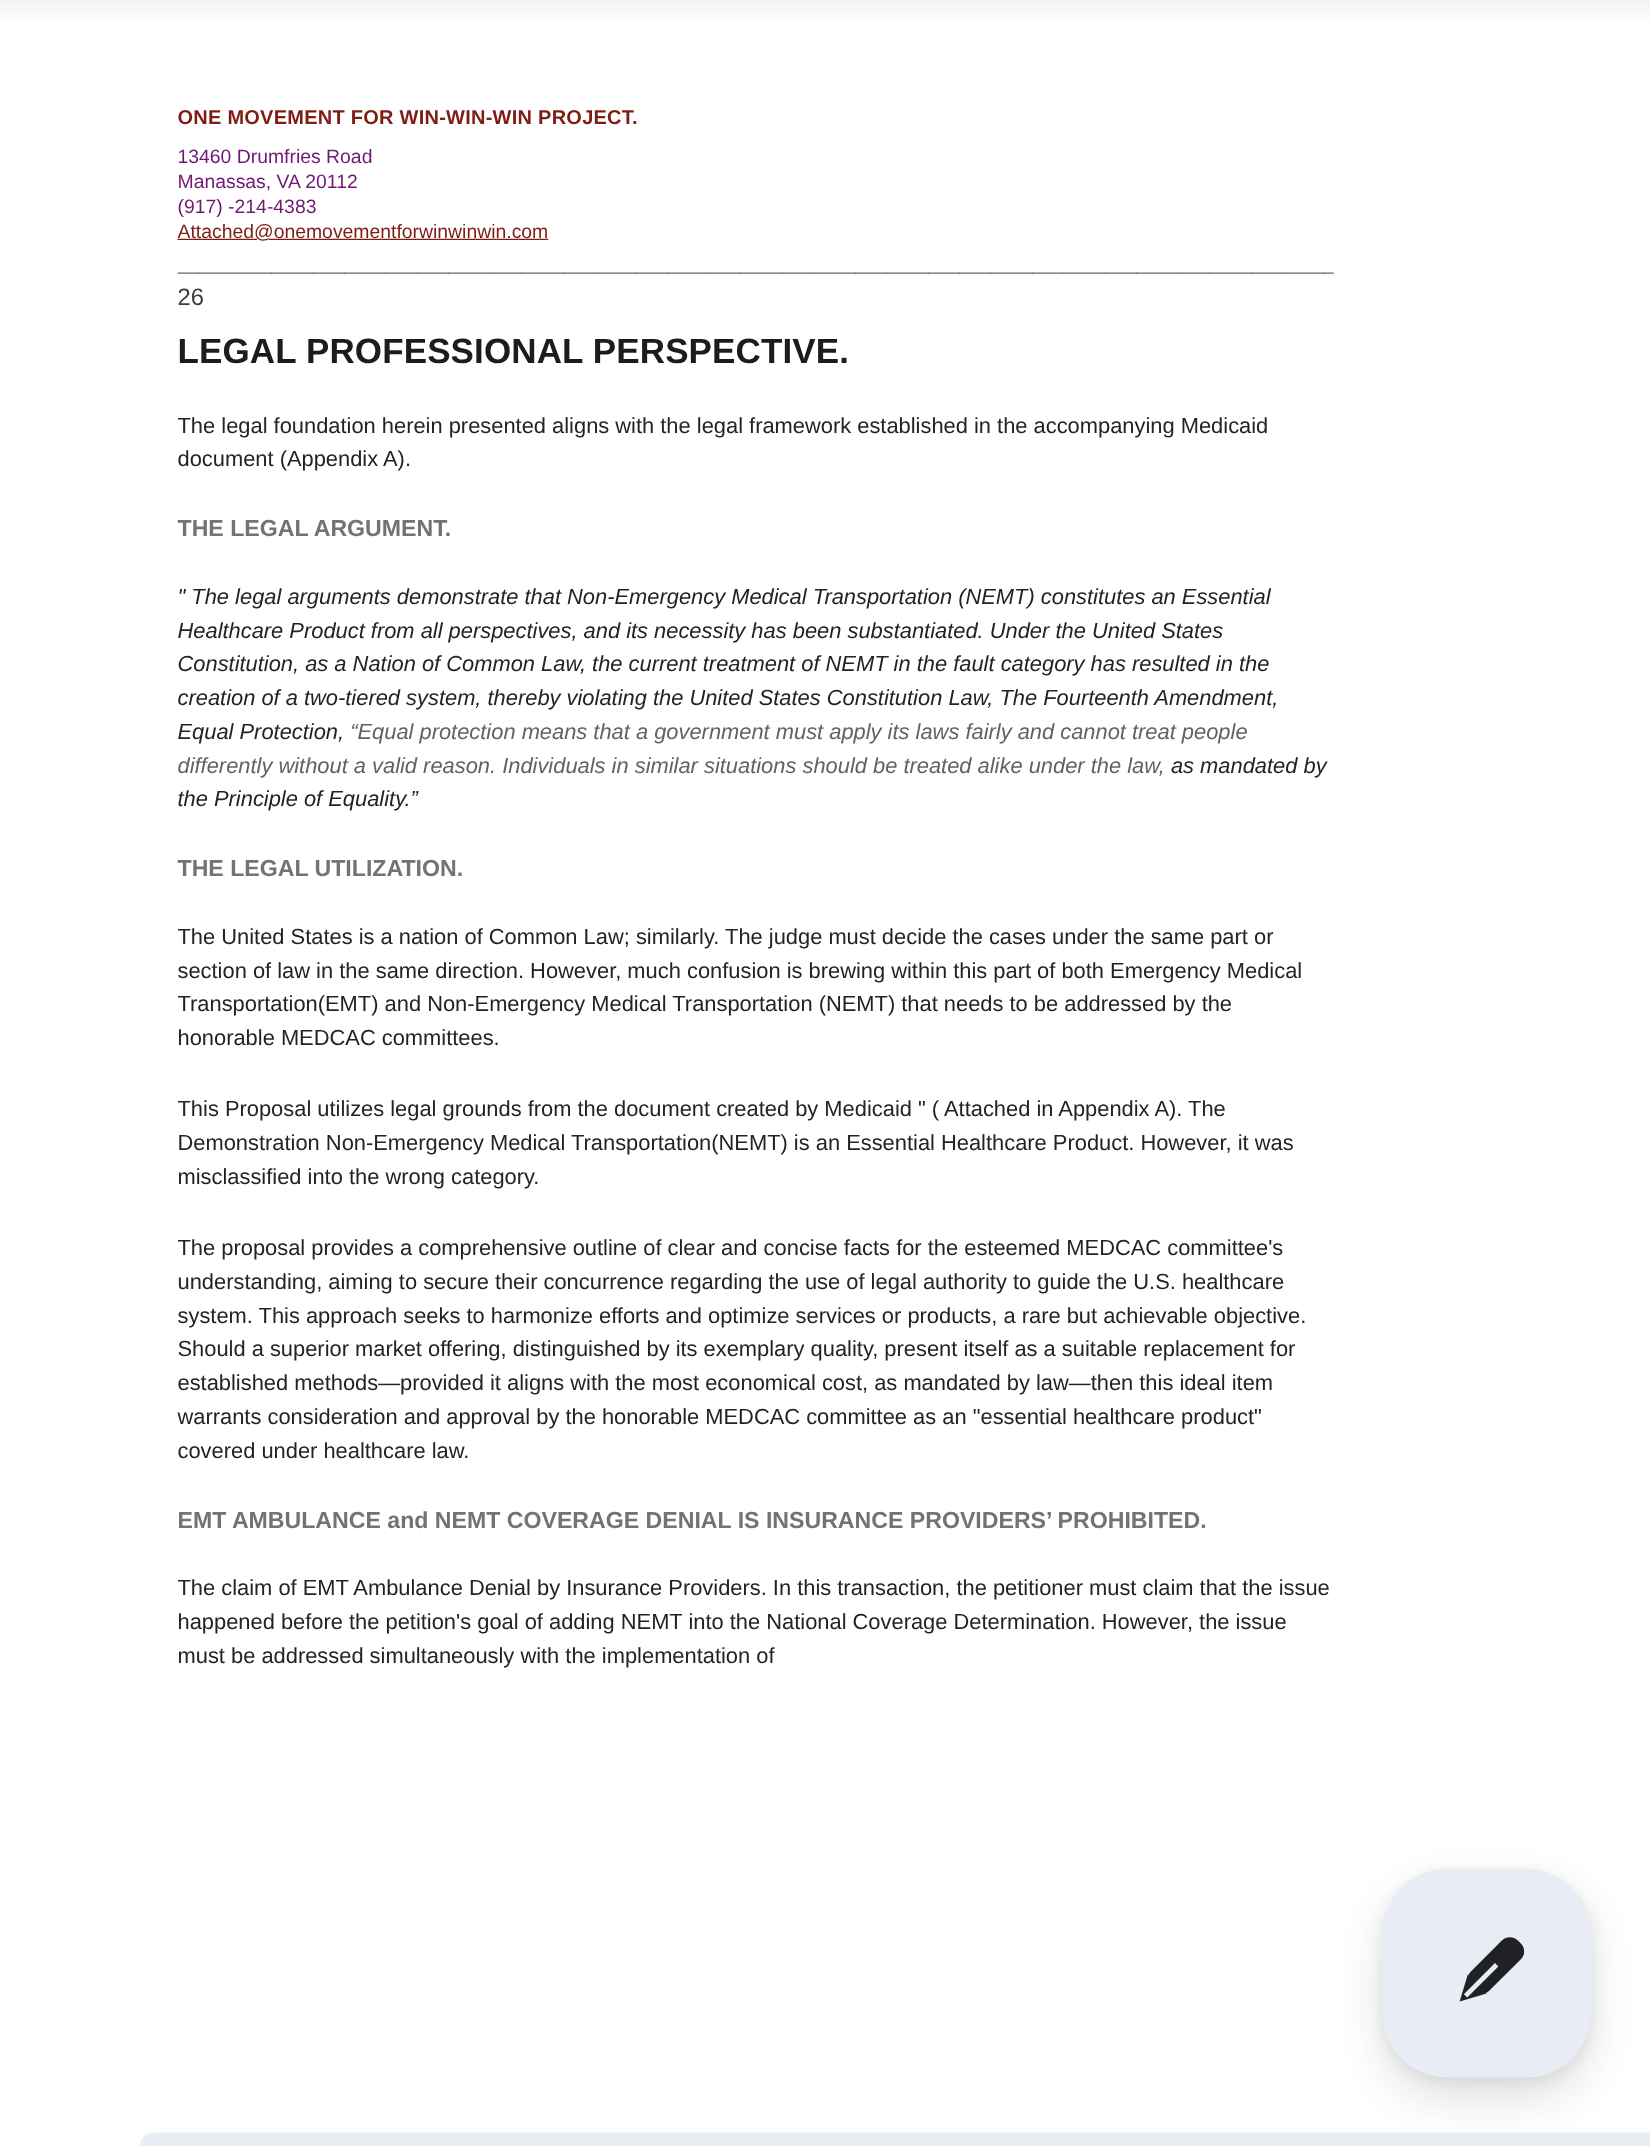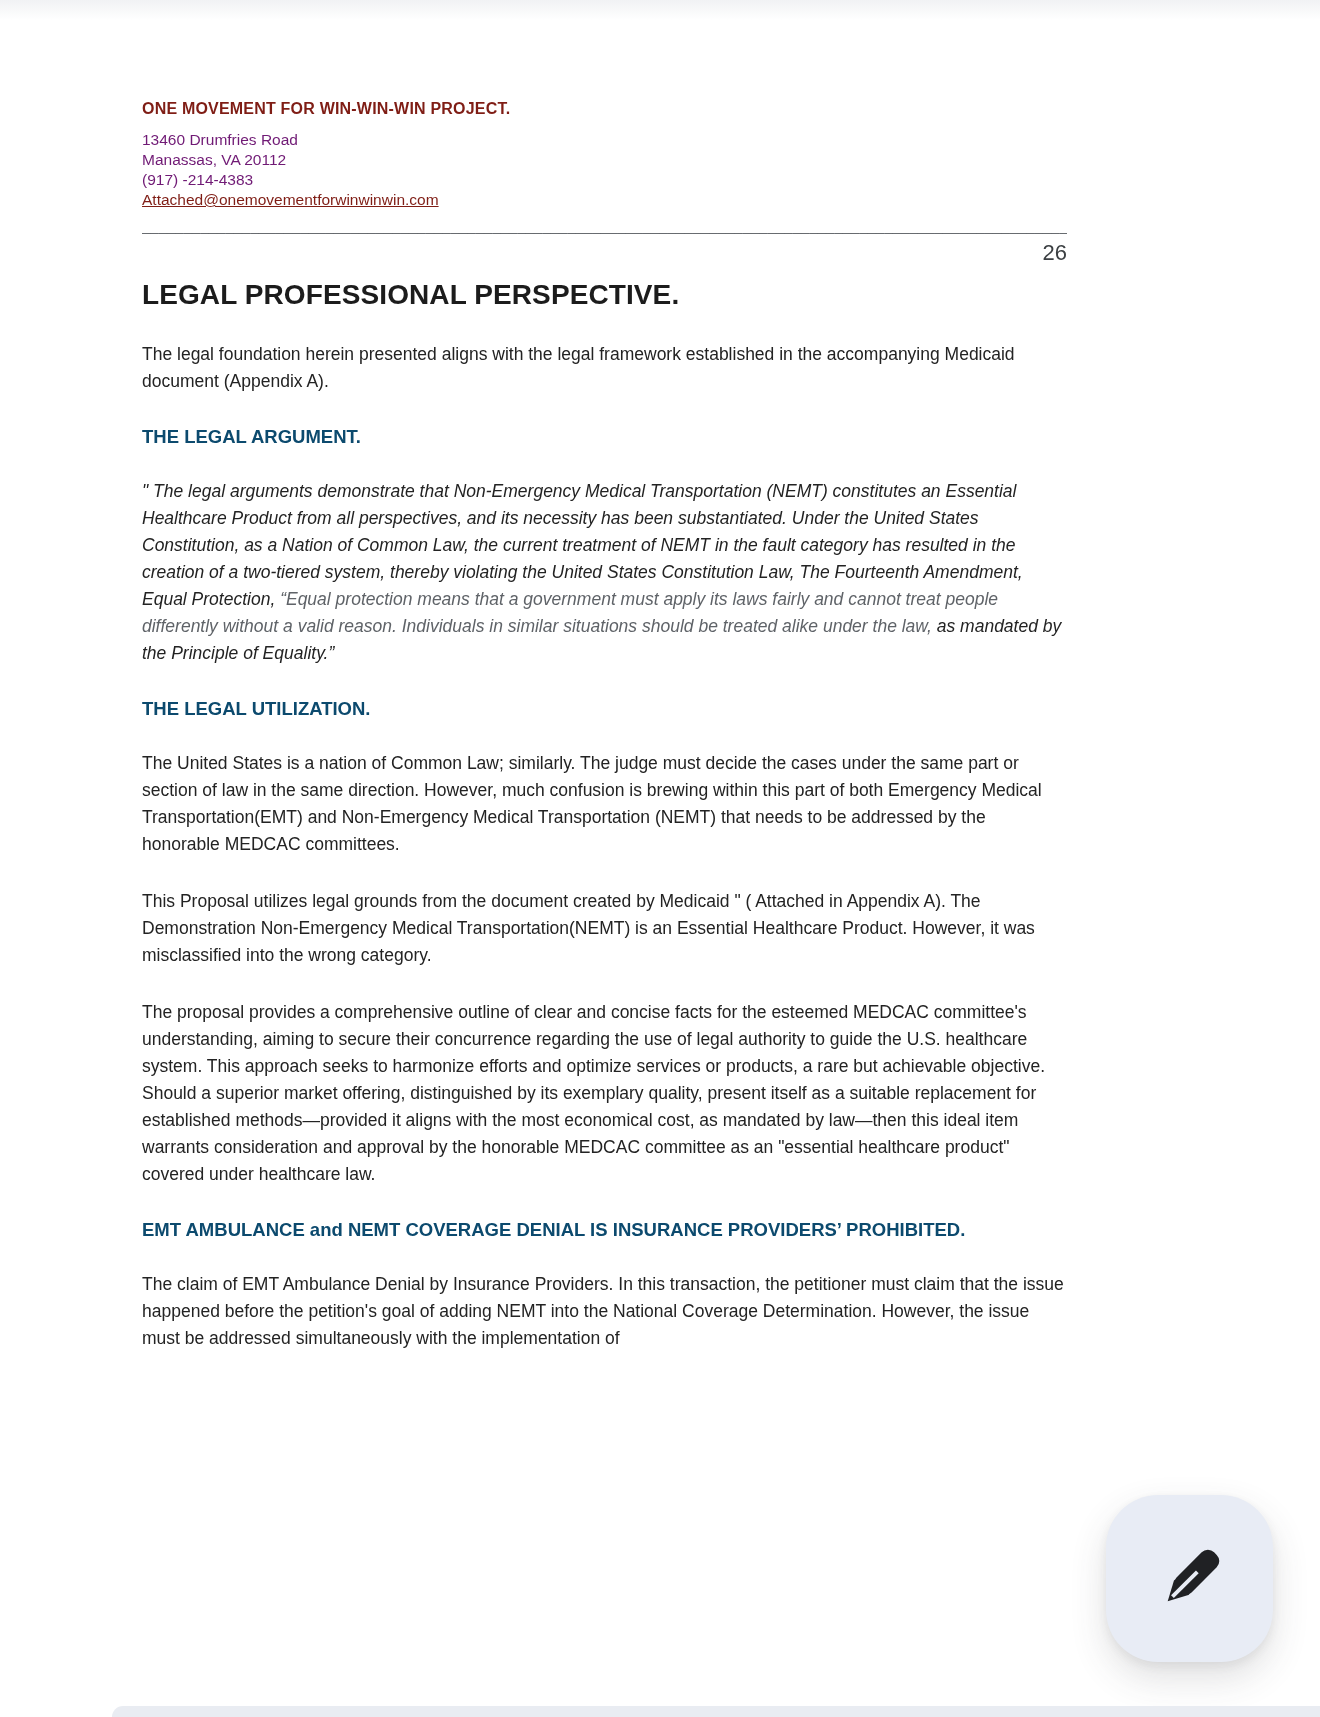--- a/index.html
+++ b/index.html
@@ -7,37 +7,37 @@
     position:relative; width:1320px; height:1717px; margin:0 auto;
     background:#ffffff; overflow:hidden;
     font-family:"Liberation Sans", sans-serif;
     -webkit-font-smoothing:antialiased;
   }
   .top-fade {
     position:absolute; top:0; left:0; right:0; height:20px;
     background:linear-gradient(#f1f2f4, rgba(255,255,255,0));
     pointer-events:none;
   }
-  .content { position:absolute; left:142px; top:100px; width:925px; }
+  .content { position:absolute; left:142px; top:86px; width:925px; }
 
   .org     { color:#7f1d15; font-weight:bold; font-size:16px; letter-spacing:.2px; margin:0 0 12px; }
   .tagline { color:#7f1d15; font-weight:bold; font-size:15.5px; margin:0 0 8px; }
   .addr    { color:#701a75; font-size:15.5px; line-height:20px; margin:0; font-weight:400; }
   .email   { color:#7f1d15; font-size:15.5px; line-height:20px; text-decoration:underline; cursor:pointer; display:inline-block; margin:0; }
 
   .divider {
     color:#5f6368; font-size:15px; white-space:nowrap; overflow:hidden;
     width:100%; height:20px; line-height:16px; margin-top:8px;
   }
-  .pagenum { text-align:right; color:#3c4043; font-size:22px; line-height:23px; margin:3px 0 0; }
+  .pagenum { text-align:left; color:#3c4043; font-size:19px; line-height:23px; margin:3px 0 0; }
 
   .doc-title { font-size:28px; font-weight:bold; color:#1c1c1c; letter-spacing:.1px; margin:15px 0 0; }
 
   p.body { font-size:17.5px; line-height:27px; color:#232323; margin:30px 0 0; }
-  h2.sec { font-size:18.5px; font-weight:bold; color:#0c4a6e; margin:31px 0 0; }
+  h2.sec { font-size:18.5px; font-weight:bold; color:#737373; margin:31px 0 0; }
 
   .quote { font-style:italic; }
   .quote .gray { color:#5f6368; }
 
   .fab {
     position:absolute; right:47px; bottom:55px; width:167px; height:167px;
     border-radius:52px; background:#e8ecf5; border:none; cursor:pointer;
     display:flex; align-items:center; justify-content:center;
     box-shadow:0 16px 36px rgba(60,64,67,.16), 0 4px 10px rgba(60,64,67,.08);
   }

